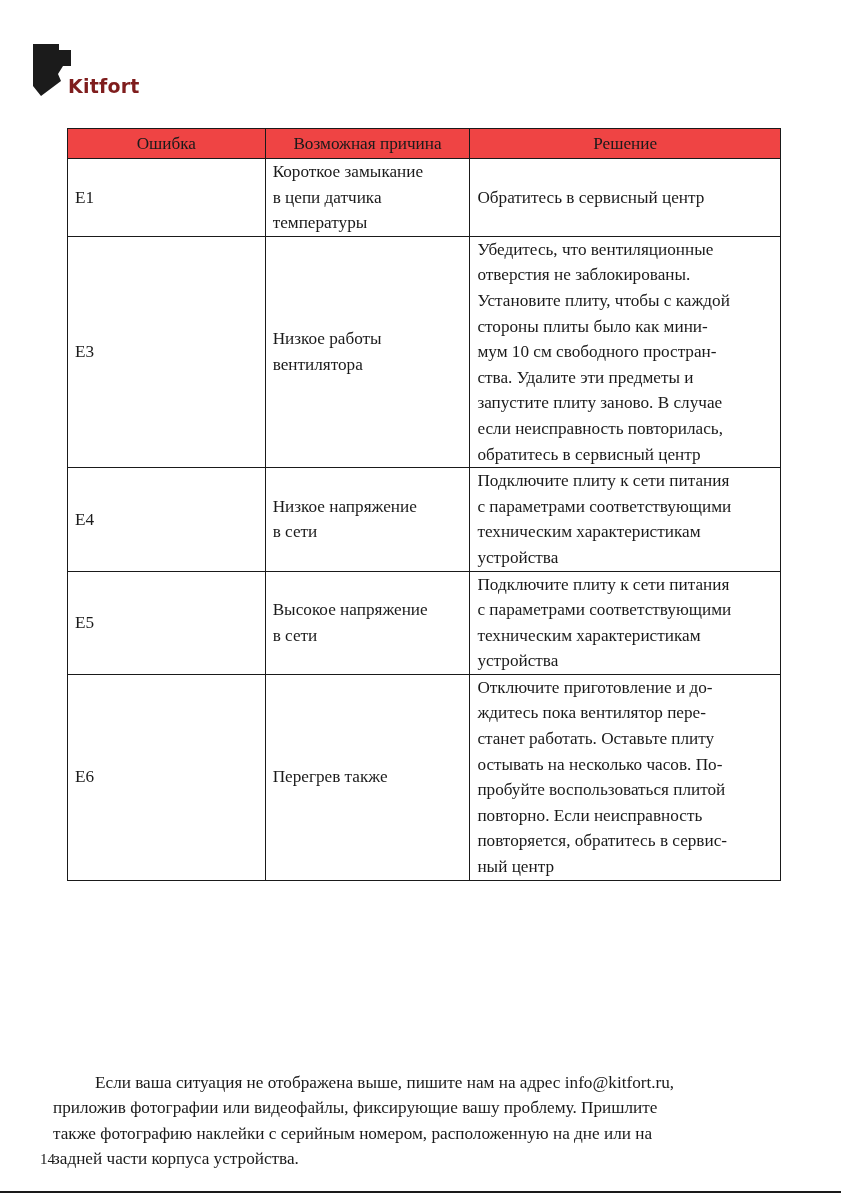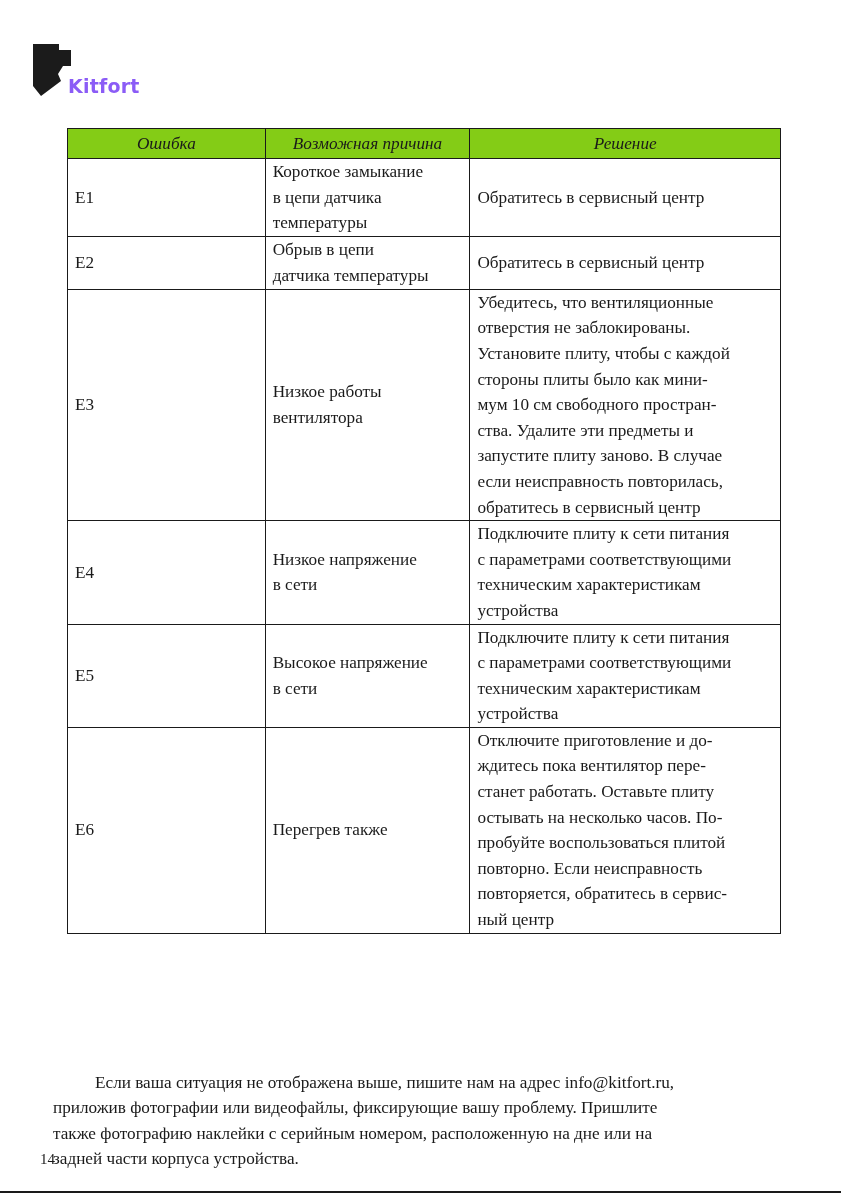--- a/index.html
+++ b/index.html
@@ -30,44 +30,43 @@
       height: 52px;
     }
     .logo-text {
       position: absolute;
       left: 35px;
       top: 31px;
       font-family: "DejaVu Sans", "Liberation Sans", sans-serif;
       font-weight: bold;
       font-size: 19px;
       letter-spacing: 0.2px;
-      color: #8b5cf6;
+      color: #7f1d1d;
     }
     table.errors {
       position: absolute;
       left: 67px;
       top: 128px;
       width: 714px;
       border-collapse: collapse;
       font-size: 17.2px;
       line-height: 25.6px;
     }
     table.errors th, table.errors td {
       border: 1.3px solid #1a1a1a;
       padding: 0 7px 0 7px;
       vertical-align: middle;
       text-align: left;
       font-weight: normal;
     }
     table.errors th {
-      background: #84cc16;
+      background: #ef4444;
       text-align: center;
       height: 28px;
       padding-top: 1px;
-      font-style: italic;
     }
     col.c1 { width: 198px; }
     col.c2 { width: 205px; }
     col.c3 { width: 311px; }
     .cell-text { white-space: pre-line; display: block; }
     tr.r0 td { height: 127px; }
     tr.r1 td { height: 76px; }
     tr.r2 td { height: 52px; }
     tr.r3 td { height: 220px; }
     tr.r4 td { height: 102px; }
@@ -129,32 +128,20 @@
         </td>
       <td>
           <span class="cell-text">Короткое замыкание
 в цепи датчика
 температуры</span>
         </td>
       <td>
           <span class="cell-text">Обратитесь в сервисный центр</span>
         </td>
     </tr>
-    <tr class="r2">
-      <td>
-          <span class="cell-text">E2</span>
-        </td>
-      <td>
-          <span class="cell-text">Обрыв в цепи
-датчика температуры</span>
-        </td>
-      <td>
-          <span class="cell-text">Обратитесь в сервисный центр</span>
-        </td>
-    </tr>
     <tr class="r3">
       <td>
           <span class="cell-text">E3</span>
         </td>
       <td>
           <span class="cell-text">Низкое работы
 вентилятора</span>
         </td>
       <td>
           <span class="cell-text">Убедитесь, что вентиляционные

